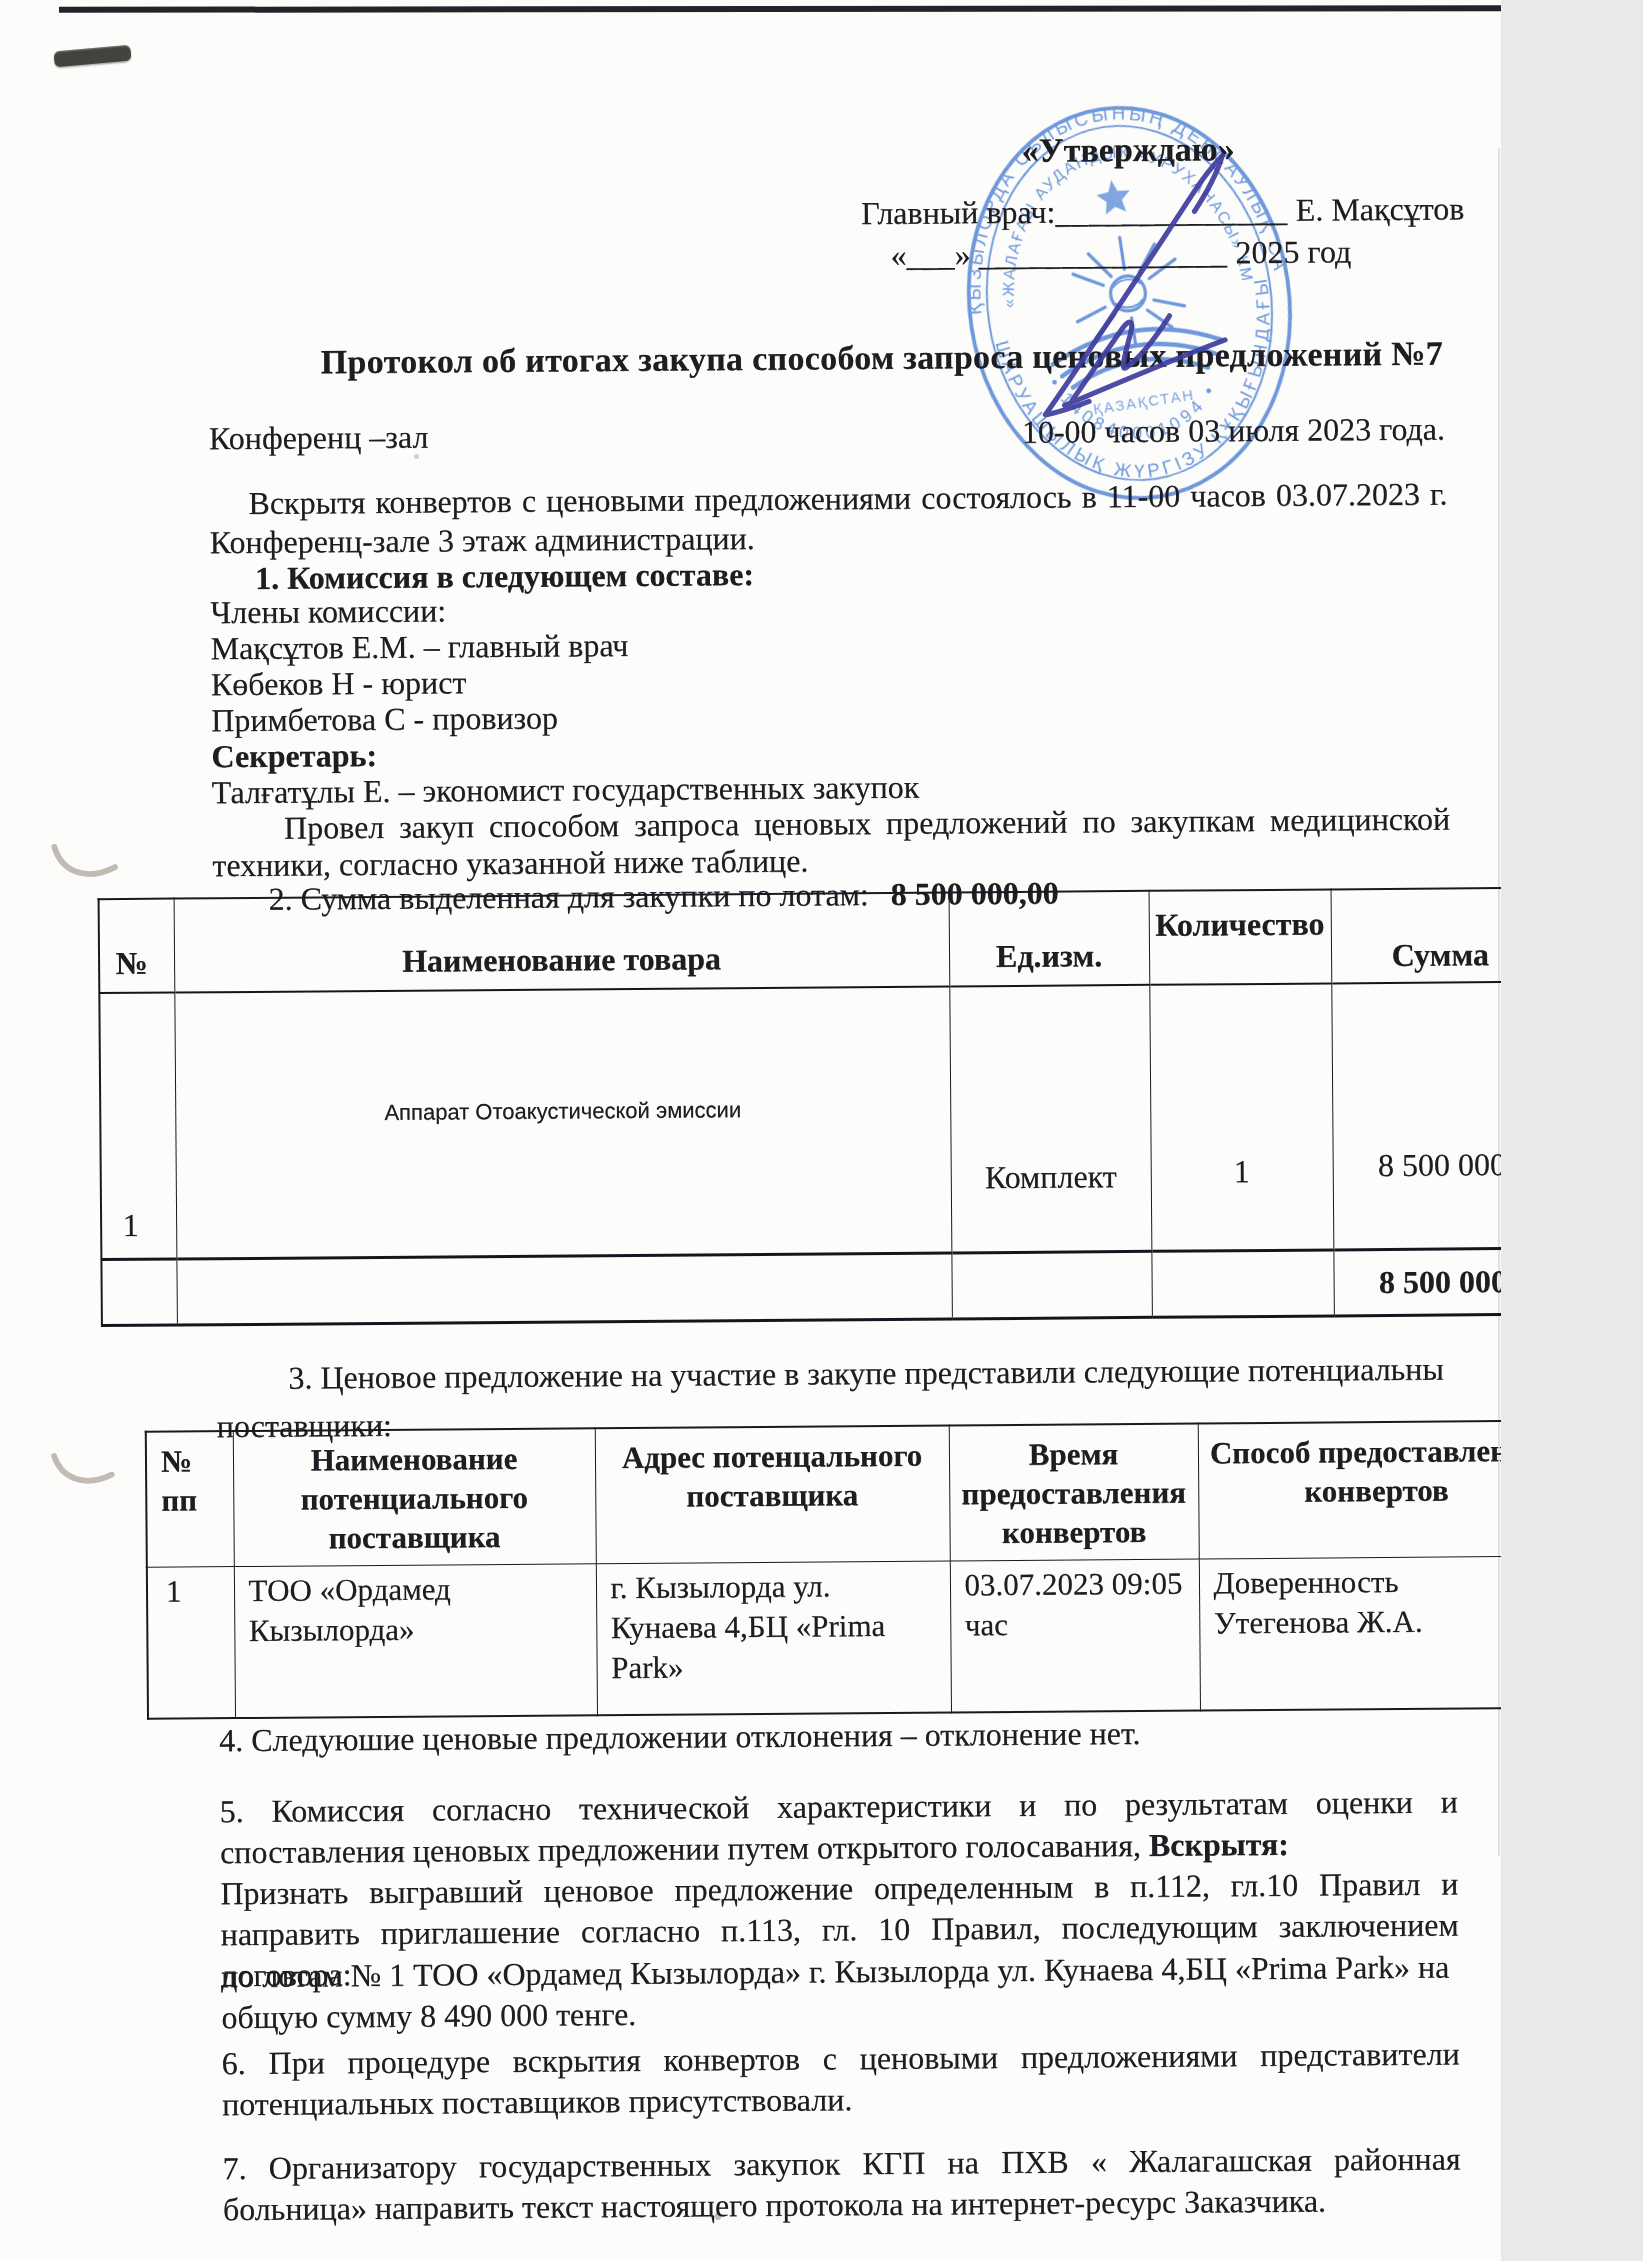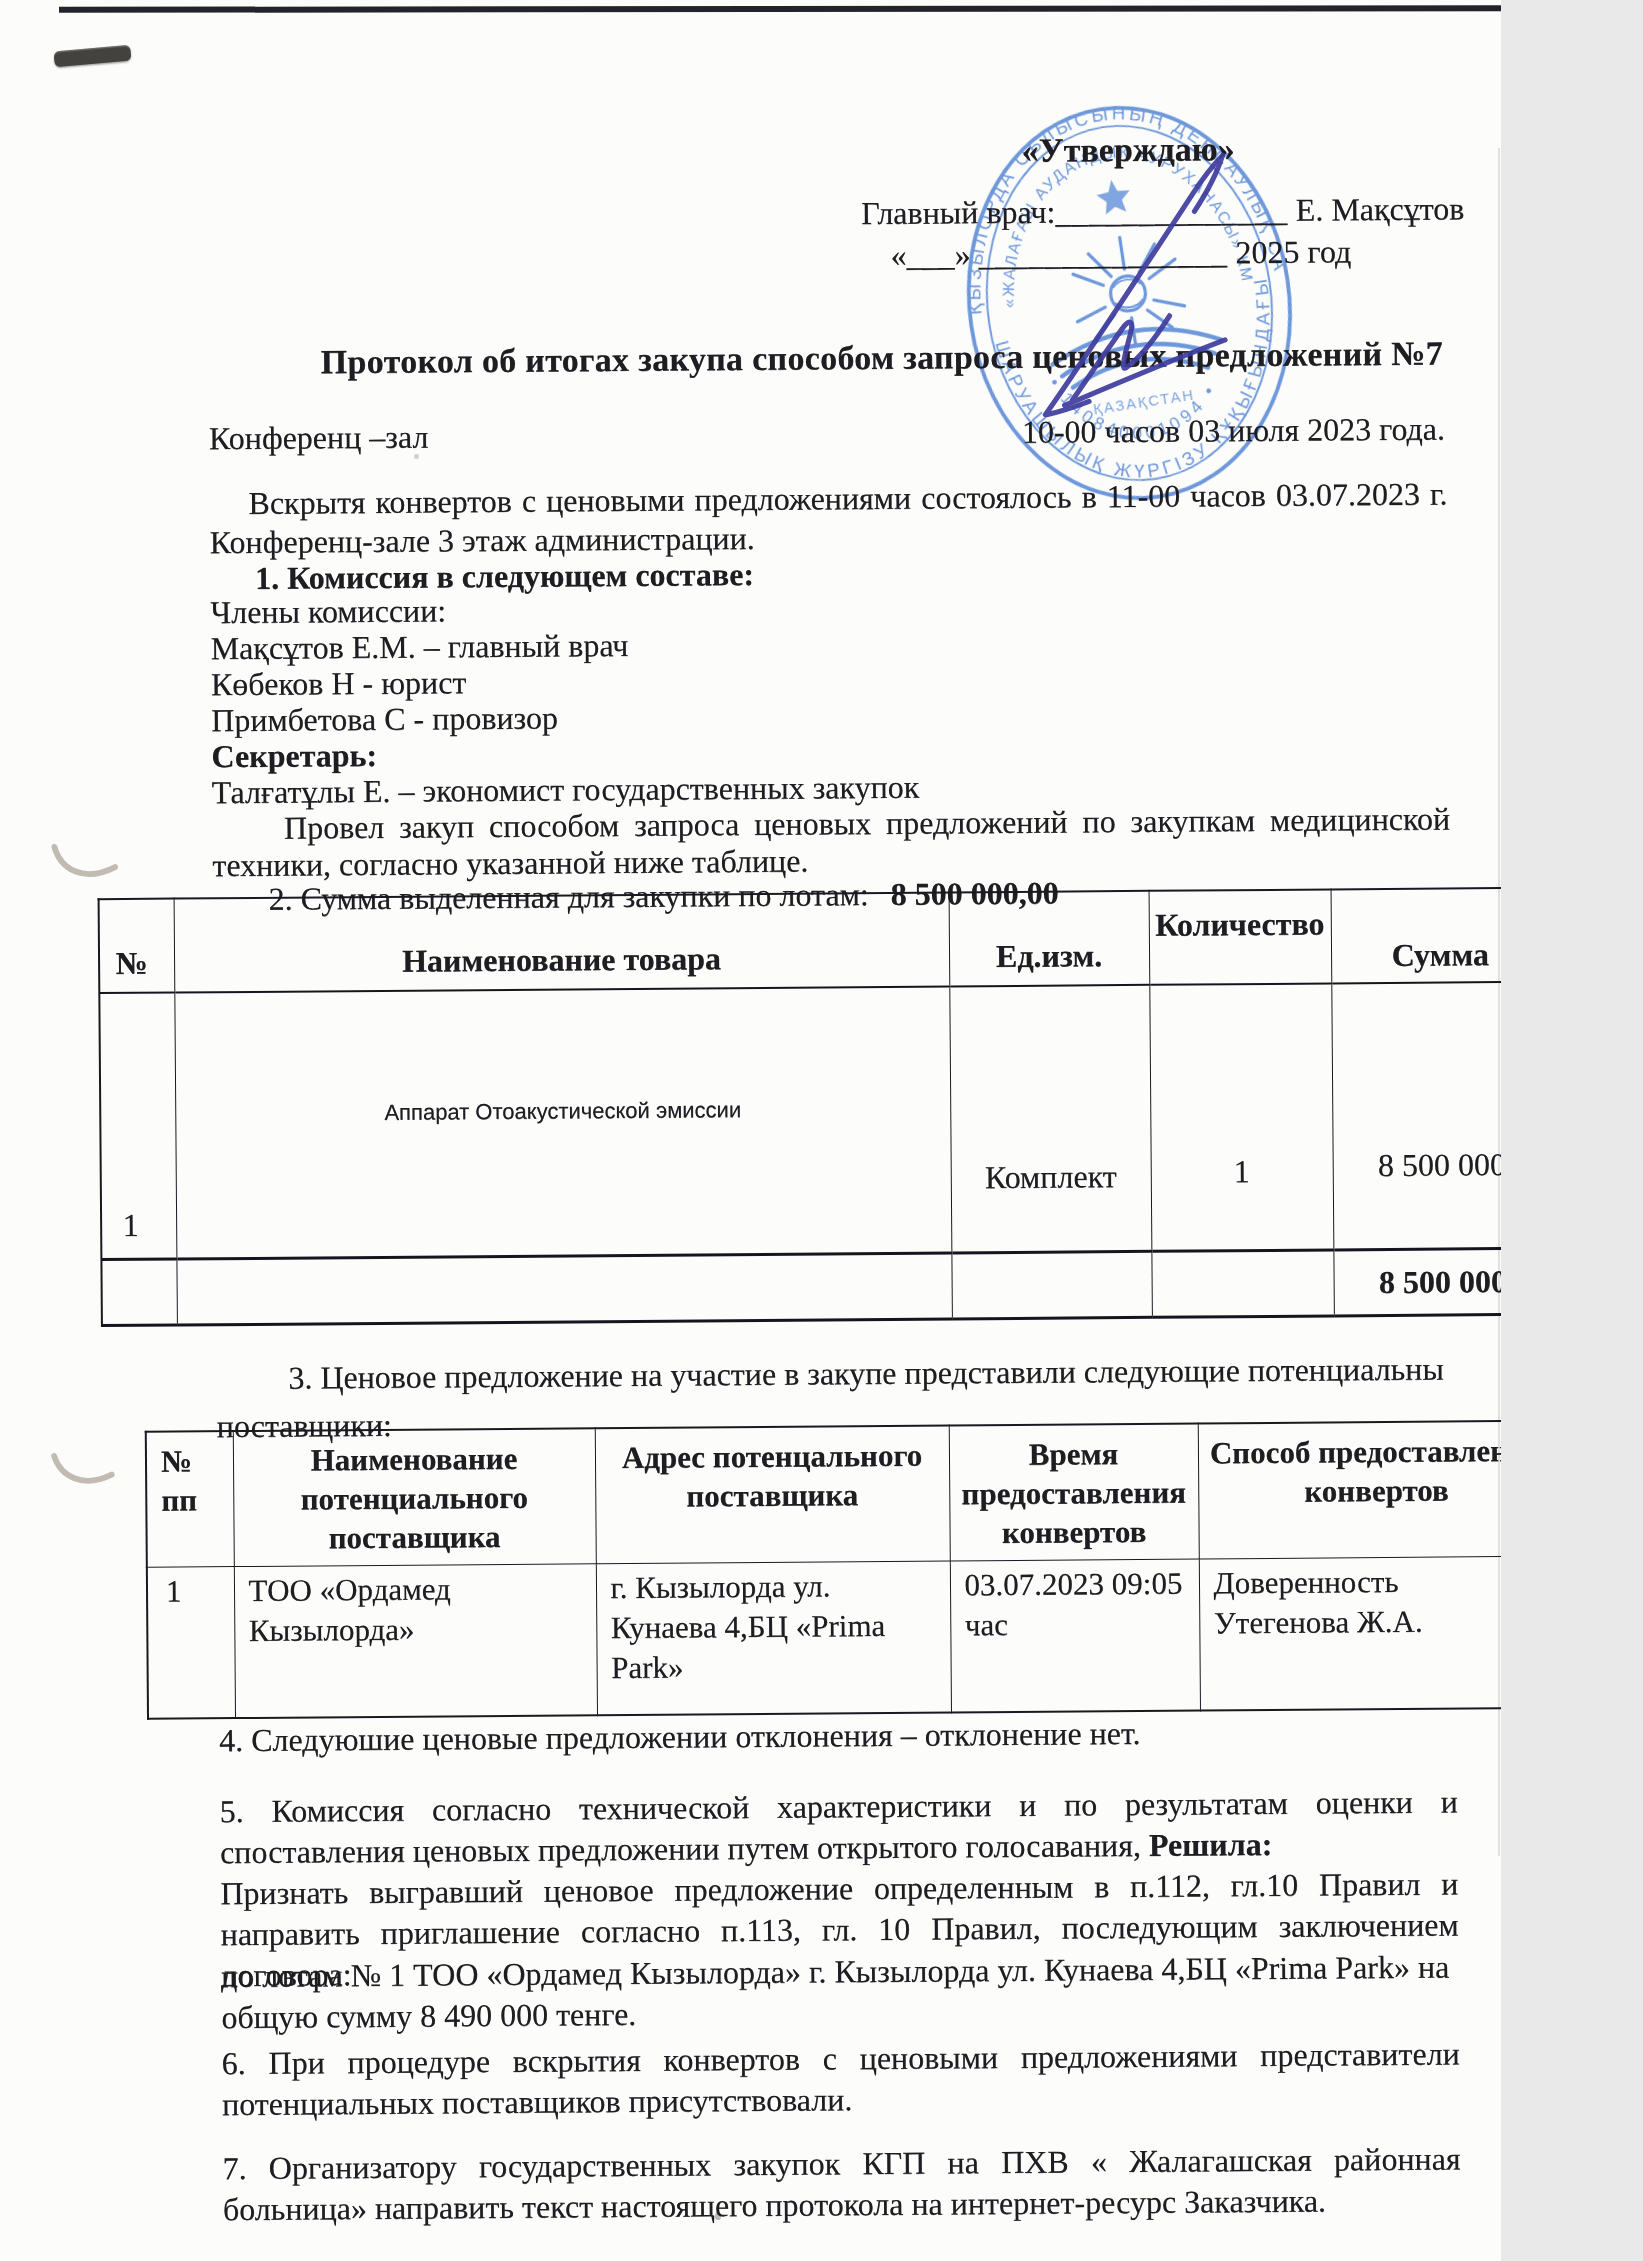--- a/index.html
+++ b/index.html
@@ -252,21 +252,21 @@
               <td class="txt">г. Кызылорда ул. Кунаева 4,БЦ «Prima Park»</td>
               <td class="txt">03.07.2023 09:05 час</td>
               <td class="txt">Доверенность Утегенова Ж.А.</td>
             </tr>
           </tbody>
         </table>
       </div>
 
       <p class="abs txt par s4" style="margin:0;">4. Следуюшие ценовые предложении отклонения – отклонение нет.</p>
 
-      <p class="abs txt par s5p1" style="margin:0;"><span>5. Комиссия согласно технической характеристики и по результатам оценки и споставления ценовых предложении путем открытого голосавания, </span><span class="b">Решила:</span></p>
+      <p class="abs txt par s5p1" style="margin:0;"><span>5. Комиссия согласно технической характеристики и по результатам оценки и споставления ценовых предложении путем открытого голосавания, </span><span class="b">Вскрытя:</span></p>
       <p class="abs txt par s5p2" style="margin:0;">Признать   выгравший ценовое предложение определенным в п.112, гл.10 Правил и направить приглашение согласно  п.113, гл. 10 Правил, последующим заключением договора:</p>
       <p class="abs txt par s5p3" style="margin:0;">по лотам № 1 ТОО «Ордамед Кызылорда» г. Кызылорда ул. Кунаева 4,БЦ «Prima Park»    на общую сумму  8 490 000   тенге.</p>
 
       <p class="abs txt par s6" style="margin:0;">6. При процедуре вскрытия конвертов с ценовыми предложениями представители потенциальных поставщиков присутствовали.</p>
       <p class="abs txt par s7" style="margin:0;">7. Организатору государственных закупок  КГП на ПХВ « Жалагашская   районная   больница» направить текст настоящего протокола на интернет-ресурс Заказчика.</p>
 
     </div>
   </div>
 </div>
 

